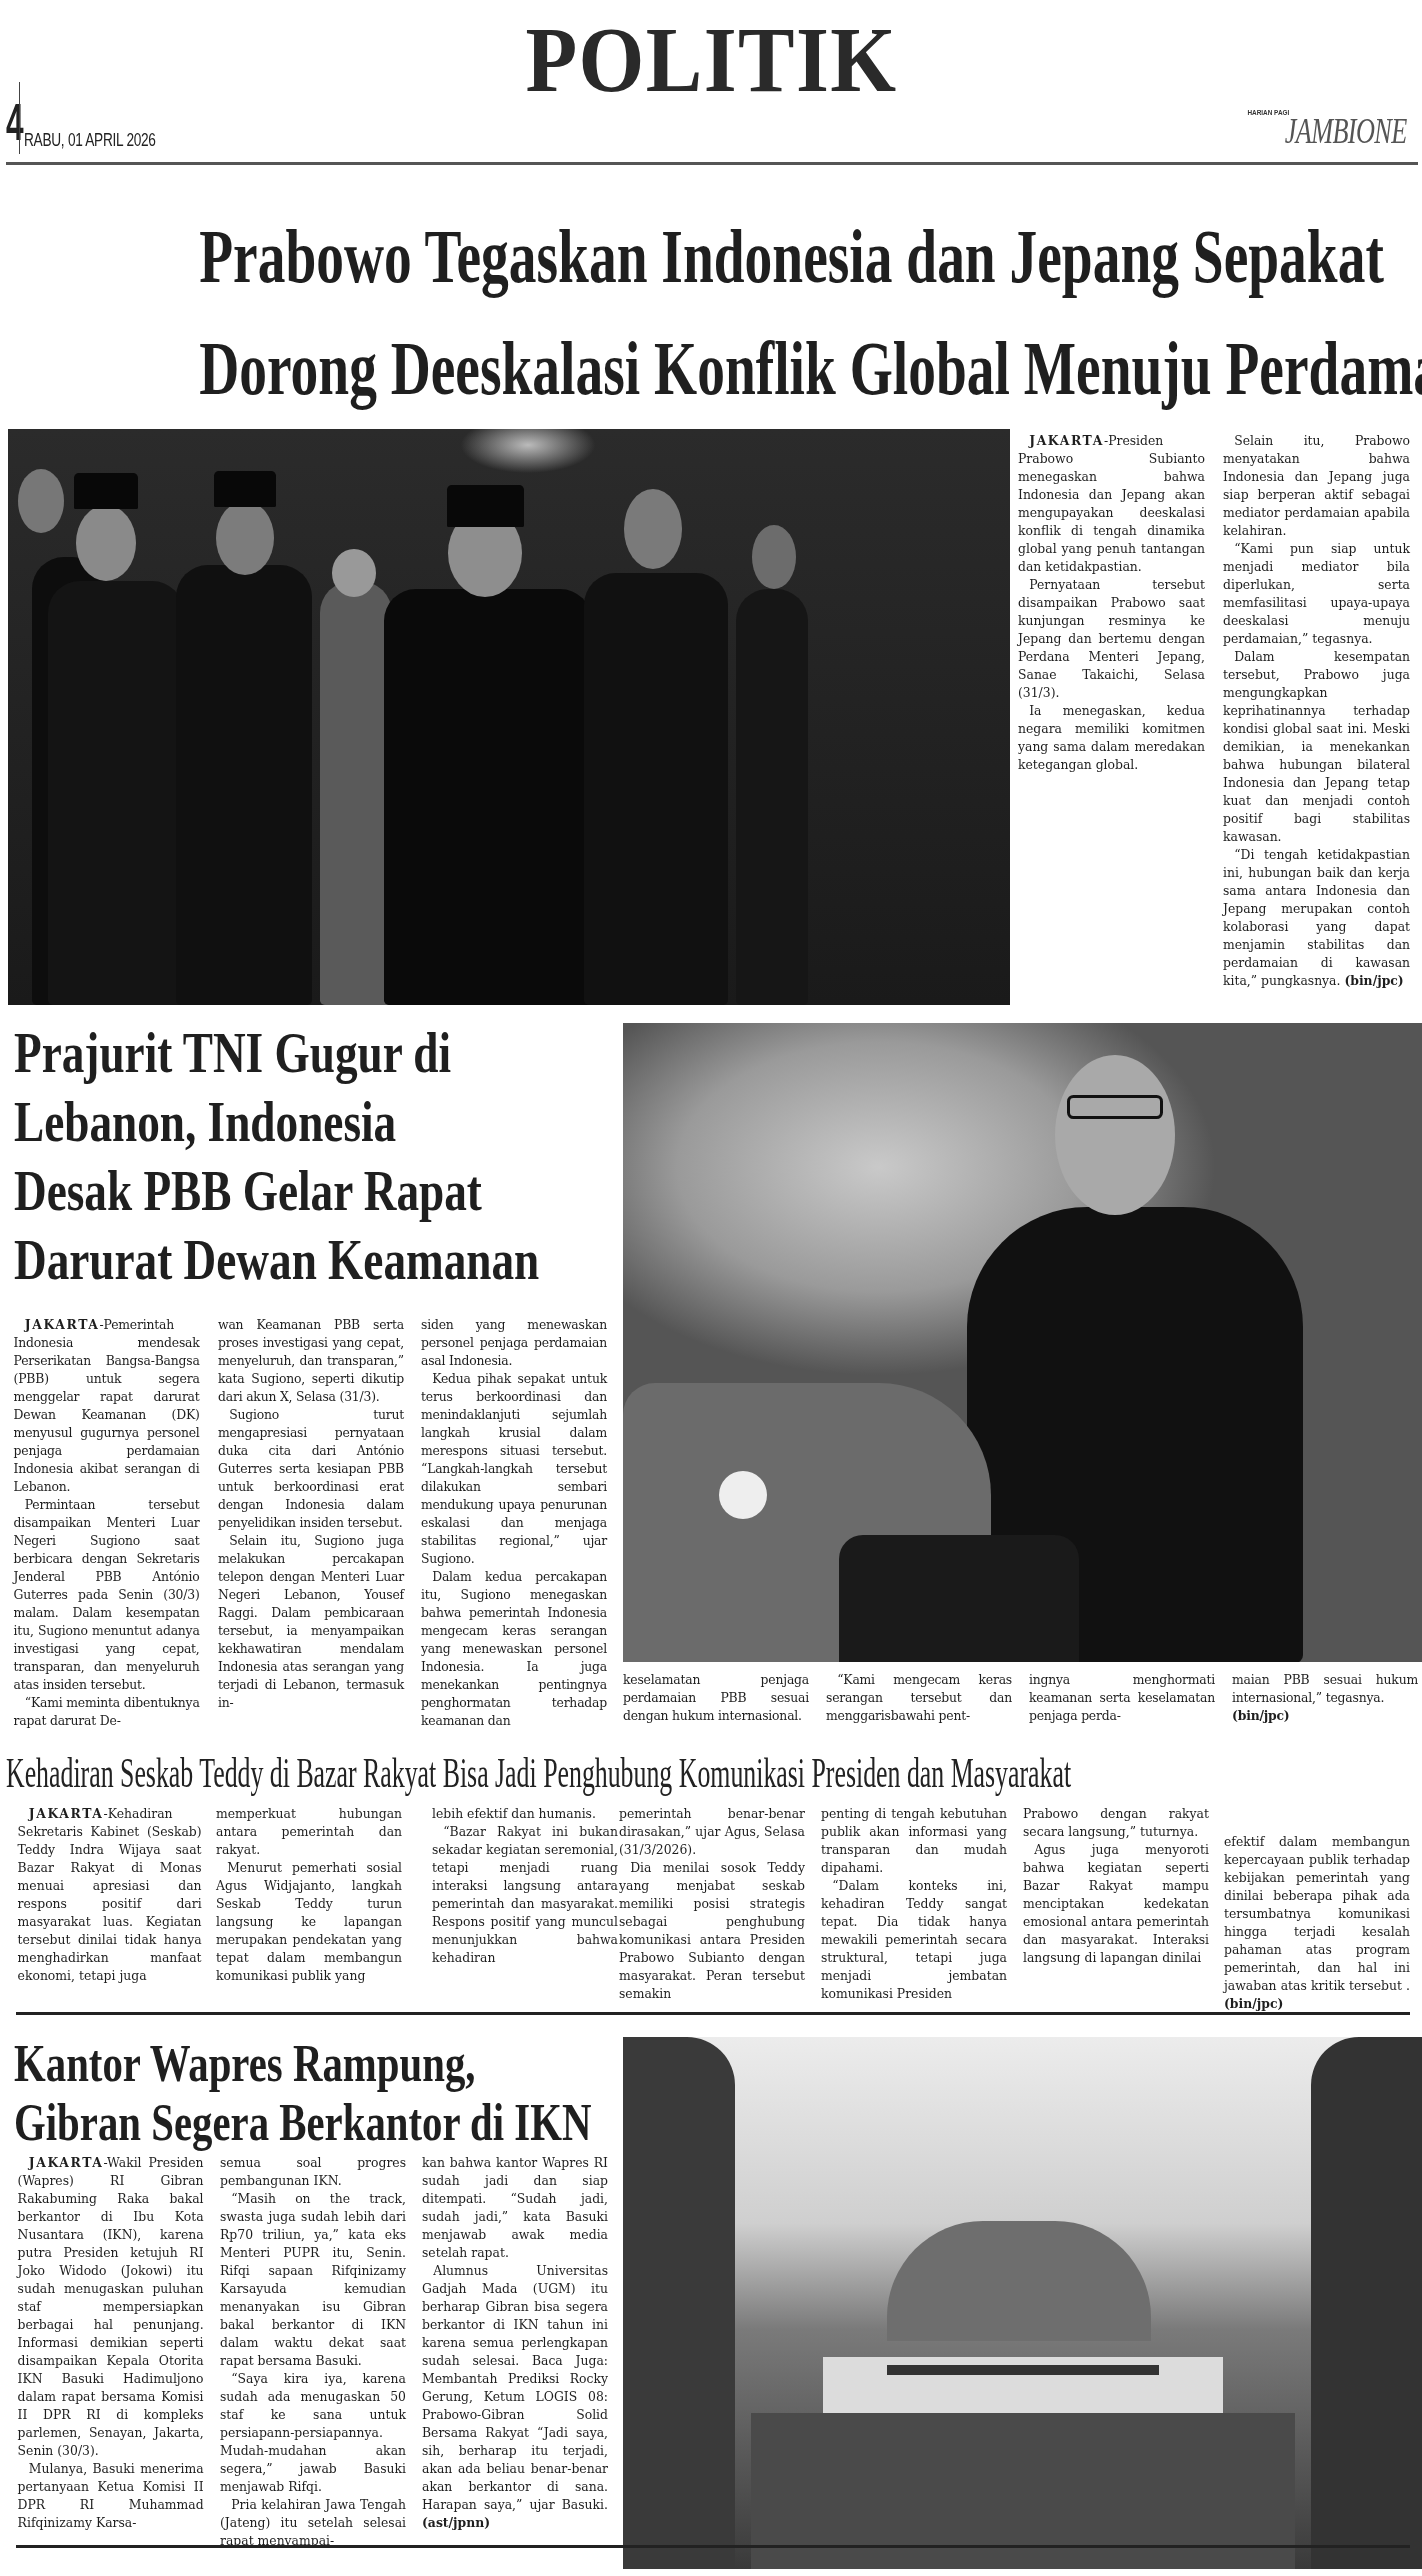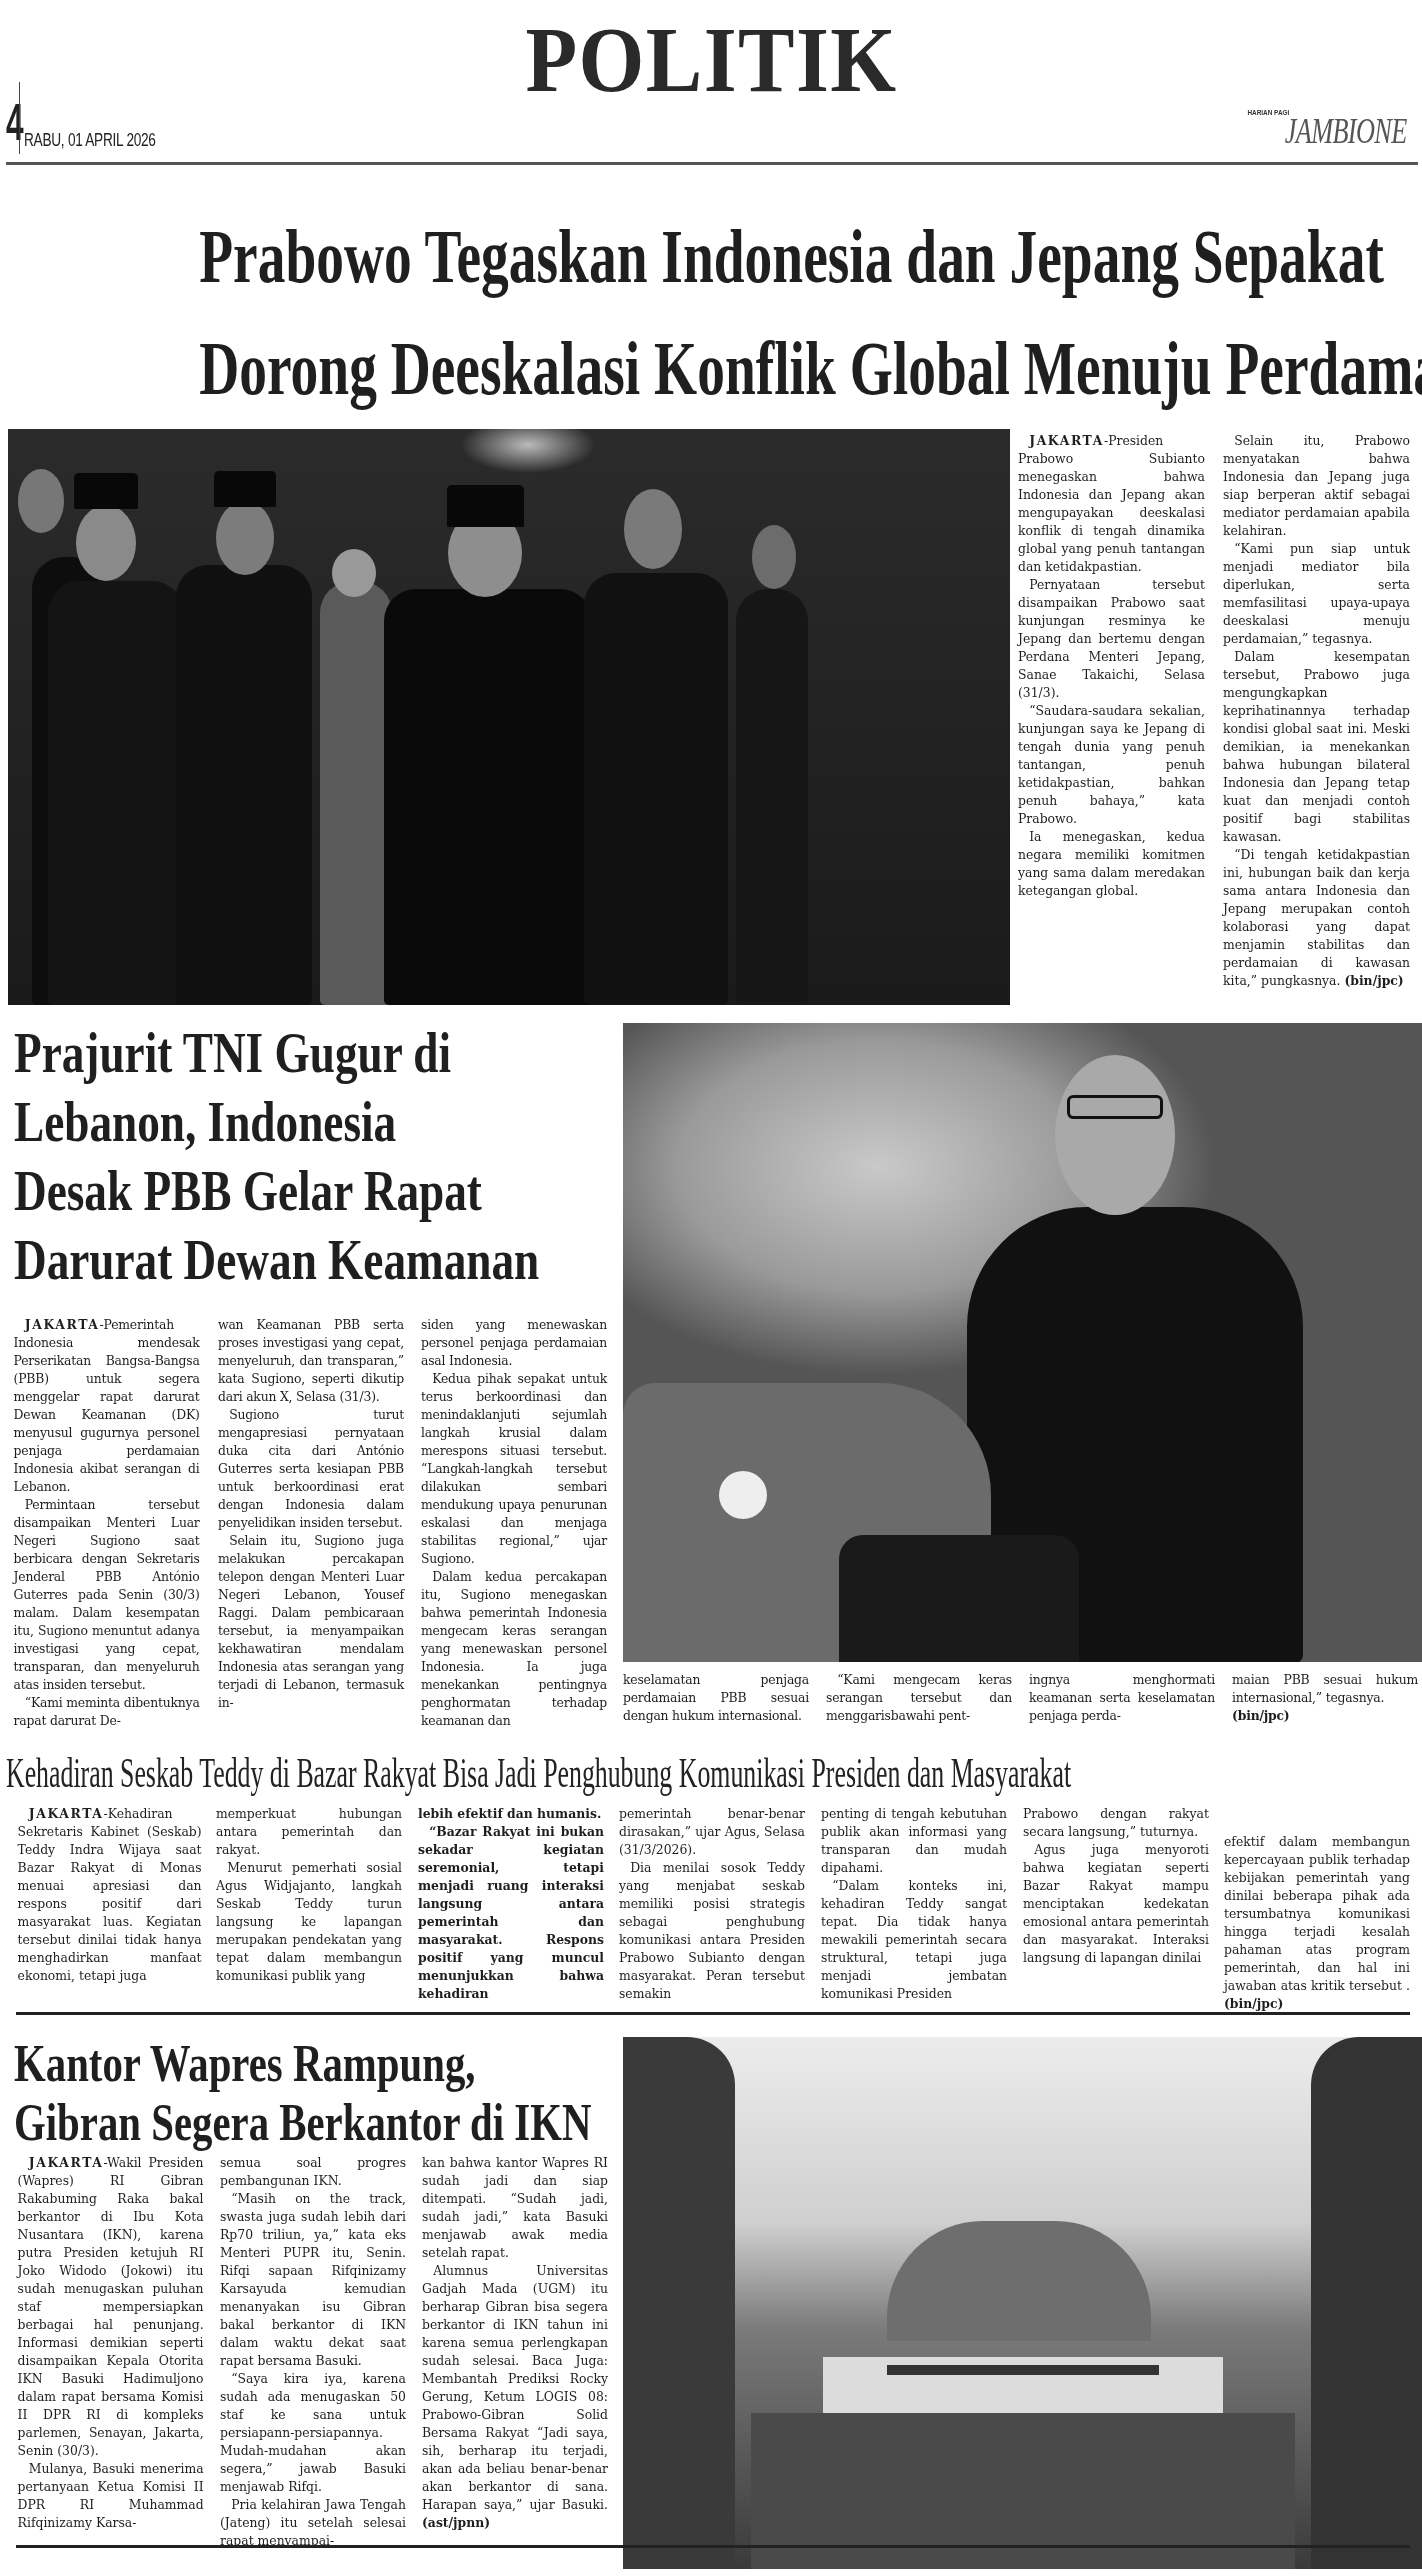--- a/index.html
+++ b/index.html
@@ -120,21 +120,20 @@
   <div class="hat" style="left:439px;top:56px;width:77px;height:42px;"></div>
   <div class="fig" style="left:576px;top:144px;width:144px;height:432px;background:#111;"></div>
   <div class="fig-head" style="left:616px;top:60px;width:58px;height:80px;background:#7a7a7a;"></div>
   <div class="fig" style="left:728px;top:160px;width:72px;height:416px;background:#161616;"></div>
   <div class="fig-head" style="left:744px;top:96px;width:44px;height:64px;background:#6c6c6c;"></div>
 </div>
 
 <div class="abs col" style="left:1018px;top:432px;width:187px;">
   <p><span class="dateline">JAKARTA</span><span>-Presiden Prabowo Subianto menegaskan bahwa Indonesia dan Jepang akan mengupayakan deeskalasi konflik di tengah dinamika global yang penuh tantangan dan ketidakpastian.</span></p>
   <p>Pernyataan tersebut disampaikan Prabowo saat kunjungan resminya ke Jepang dan bertemu dengan Perdana Menteri Jepang, Sanae Takaichi, Selasa (31/3).</p>
-  <p>“Saudara-saudara sekalian, kunjungan saya ke Jepang di tengah dunia yang penuh tantangan, penuh ketidakpastian, bahkan penuh bahaya,” kata Prabowo.</p>
   <p>Ia menegaskan, kedua negara memiliki komitmen yang sama dalam meredakan ketegangan global.</p>
 </div>
 <div class="abs col" style="left:1223px;top:432px;width:187px;">
   <p>Selain itu, Prabowo menyatakan bahwa Indonesia dan Jepang juga siap berperan aktif sebagai mediator perdamaian apabila kelahiran.</p>
   <p>“Kami pun siap untuk menjadi mediator bila diperlukan, serta memfasilitasi upaya-upaya deeskalasi menuju perdamaian,” tegasnya.</p>
   <p>Dalam kesempatan tersebut, Prabowo juga mengungkapkan keprihatinannya terhadap kondisi global saat ini. Meski demikian, ia menekankan bahwa hubungan bilateral Indonesia dan Jepang tetap kuat dan menjadi contoh positif bagi stabilitas kawasan.</p>
   <p><span>“Di tengah ketidakpastian ini, hubungan baik dan kerja sama antara Indonesia dan Jepang merupakan contoh kolaborasi yang dapat menjamin stabilitas dan perdamaian di kawasan kita,” pungkasnya.</span> <span class="credit">(bin/jpc)</span></p>
 </div>
 
 <div class="abs headline h-lebanon">
@@ -184,21 +183,21 @@
 
 <div class="abs headline h-bazar">Kehadiran Seskab Teddy di Bazar Rakyat Bisa Jadi Penghubung Komunikasi Presiden dan Masyarakat</div>
 
 <div class="abs col" style="left:17.6px;top:1805px;width:184px;">
   <p><span class="dateline">JAKARTA</span><span>-Kehadiran Sekretaris Kabinet (Seskab) Teddy Indra Wijaya saat Bazar Rakyat di Monas menuai apresiasi dan respons positif dari masyarakat luas. Kegiatan tersebut dinilai tidak hanya menghadirkan manfaat ekonomi, tetapi juga</span></p>
 </div>
 <div class="abs col" style="left:216px;top:1805px;width:186px;">
   <p style="text-indent:0">memperkuat hubungan antara pemerintah dan rakyat.</p>
   <p>Menurut pemerhati sosial Agus Widjajanto, langkah Seskab Teddy turun langsung ke lapangan merupakan pendekatan yang tepat dalam membangun komunikasi publik yang</p>
 </div>
-<div class="abs col" style="left:418px;top:1805px;width:186px;font-weight:bold;">
+<div class="abs col" style="left:432px;top:1805px;width:186px;">
   <p style="text-indent:0">lebih efektif dan humanis.</p>
   <p>“Bazar Rakyat ini bukan sekadar kegiatan seremonial, tetapi menjadi ruang interaksi langsung antara pemerintah dan masyarakat. Respons positif yang muncul menunjukkan bahwa kehadiran</p>
 </div>
 <div class="abs col" style="left:619px;top:1805px;width:186px;">
   <p style="text-indent:0">pemerintah benar-benar dirasakan,” ujar Agus, Selasa (31/3/2026).</p>
   <p>Dia menilai sosok Teddy yang menjabat seskab memiliki posisi strategis sebagai penghubung komunikasi antara Presiden Prabowo Subianto dengan masyarakat. Peran tersebut semakin</p>
 </div>
 <div class="abs col" style="left:821px;top:1805px;width:186px;">
   <p style="text-indent:0">penting di tengah kebutuhan publik akan informasi yang transparan dan mudah dipahami.</p>
   <p>“Dalam konteks ini, kehadiran Teddy sangat tepat. Dia tidak hanya mewakili pemerintah secara struktural, tetapi juga menjadi jembatan komunikasi Presiden</p>

